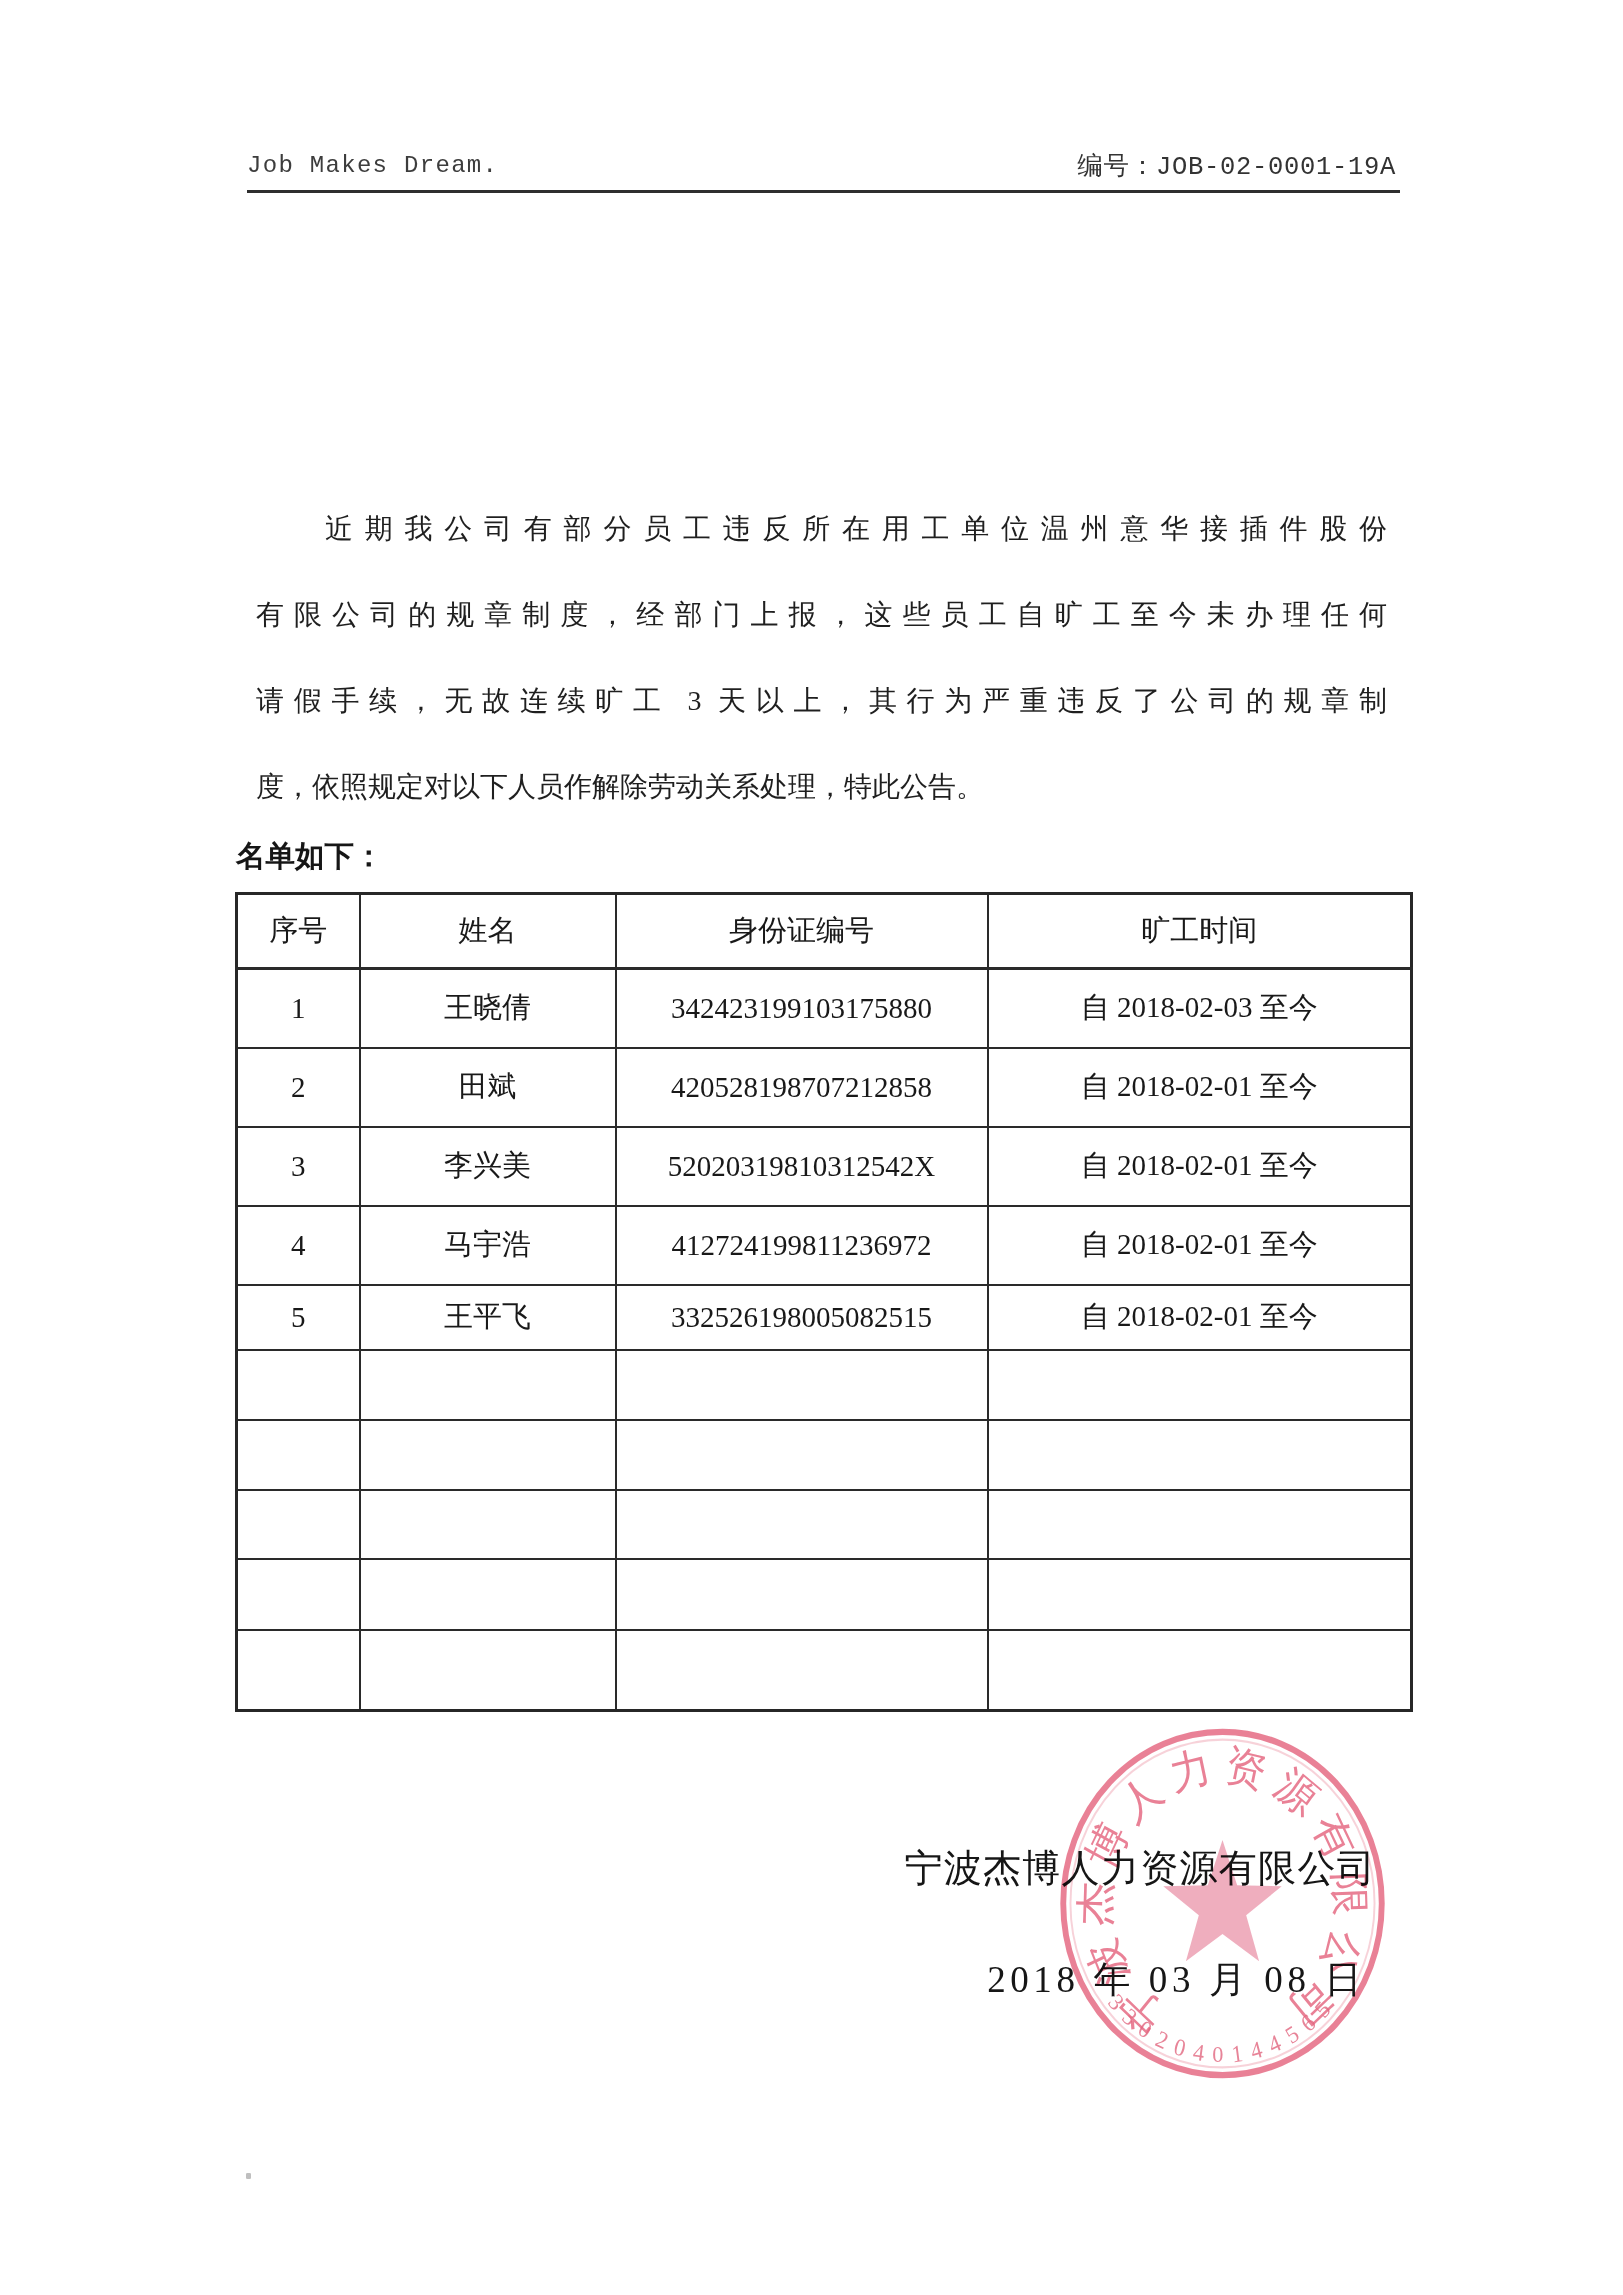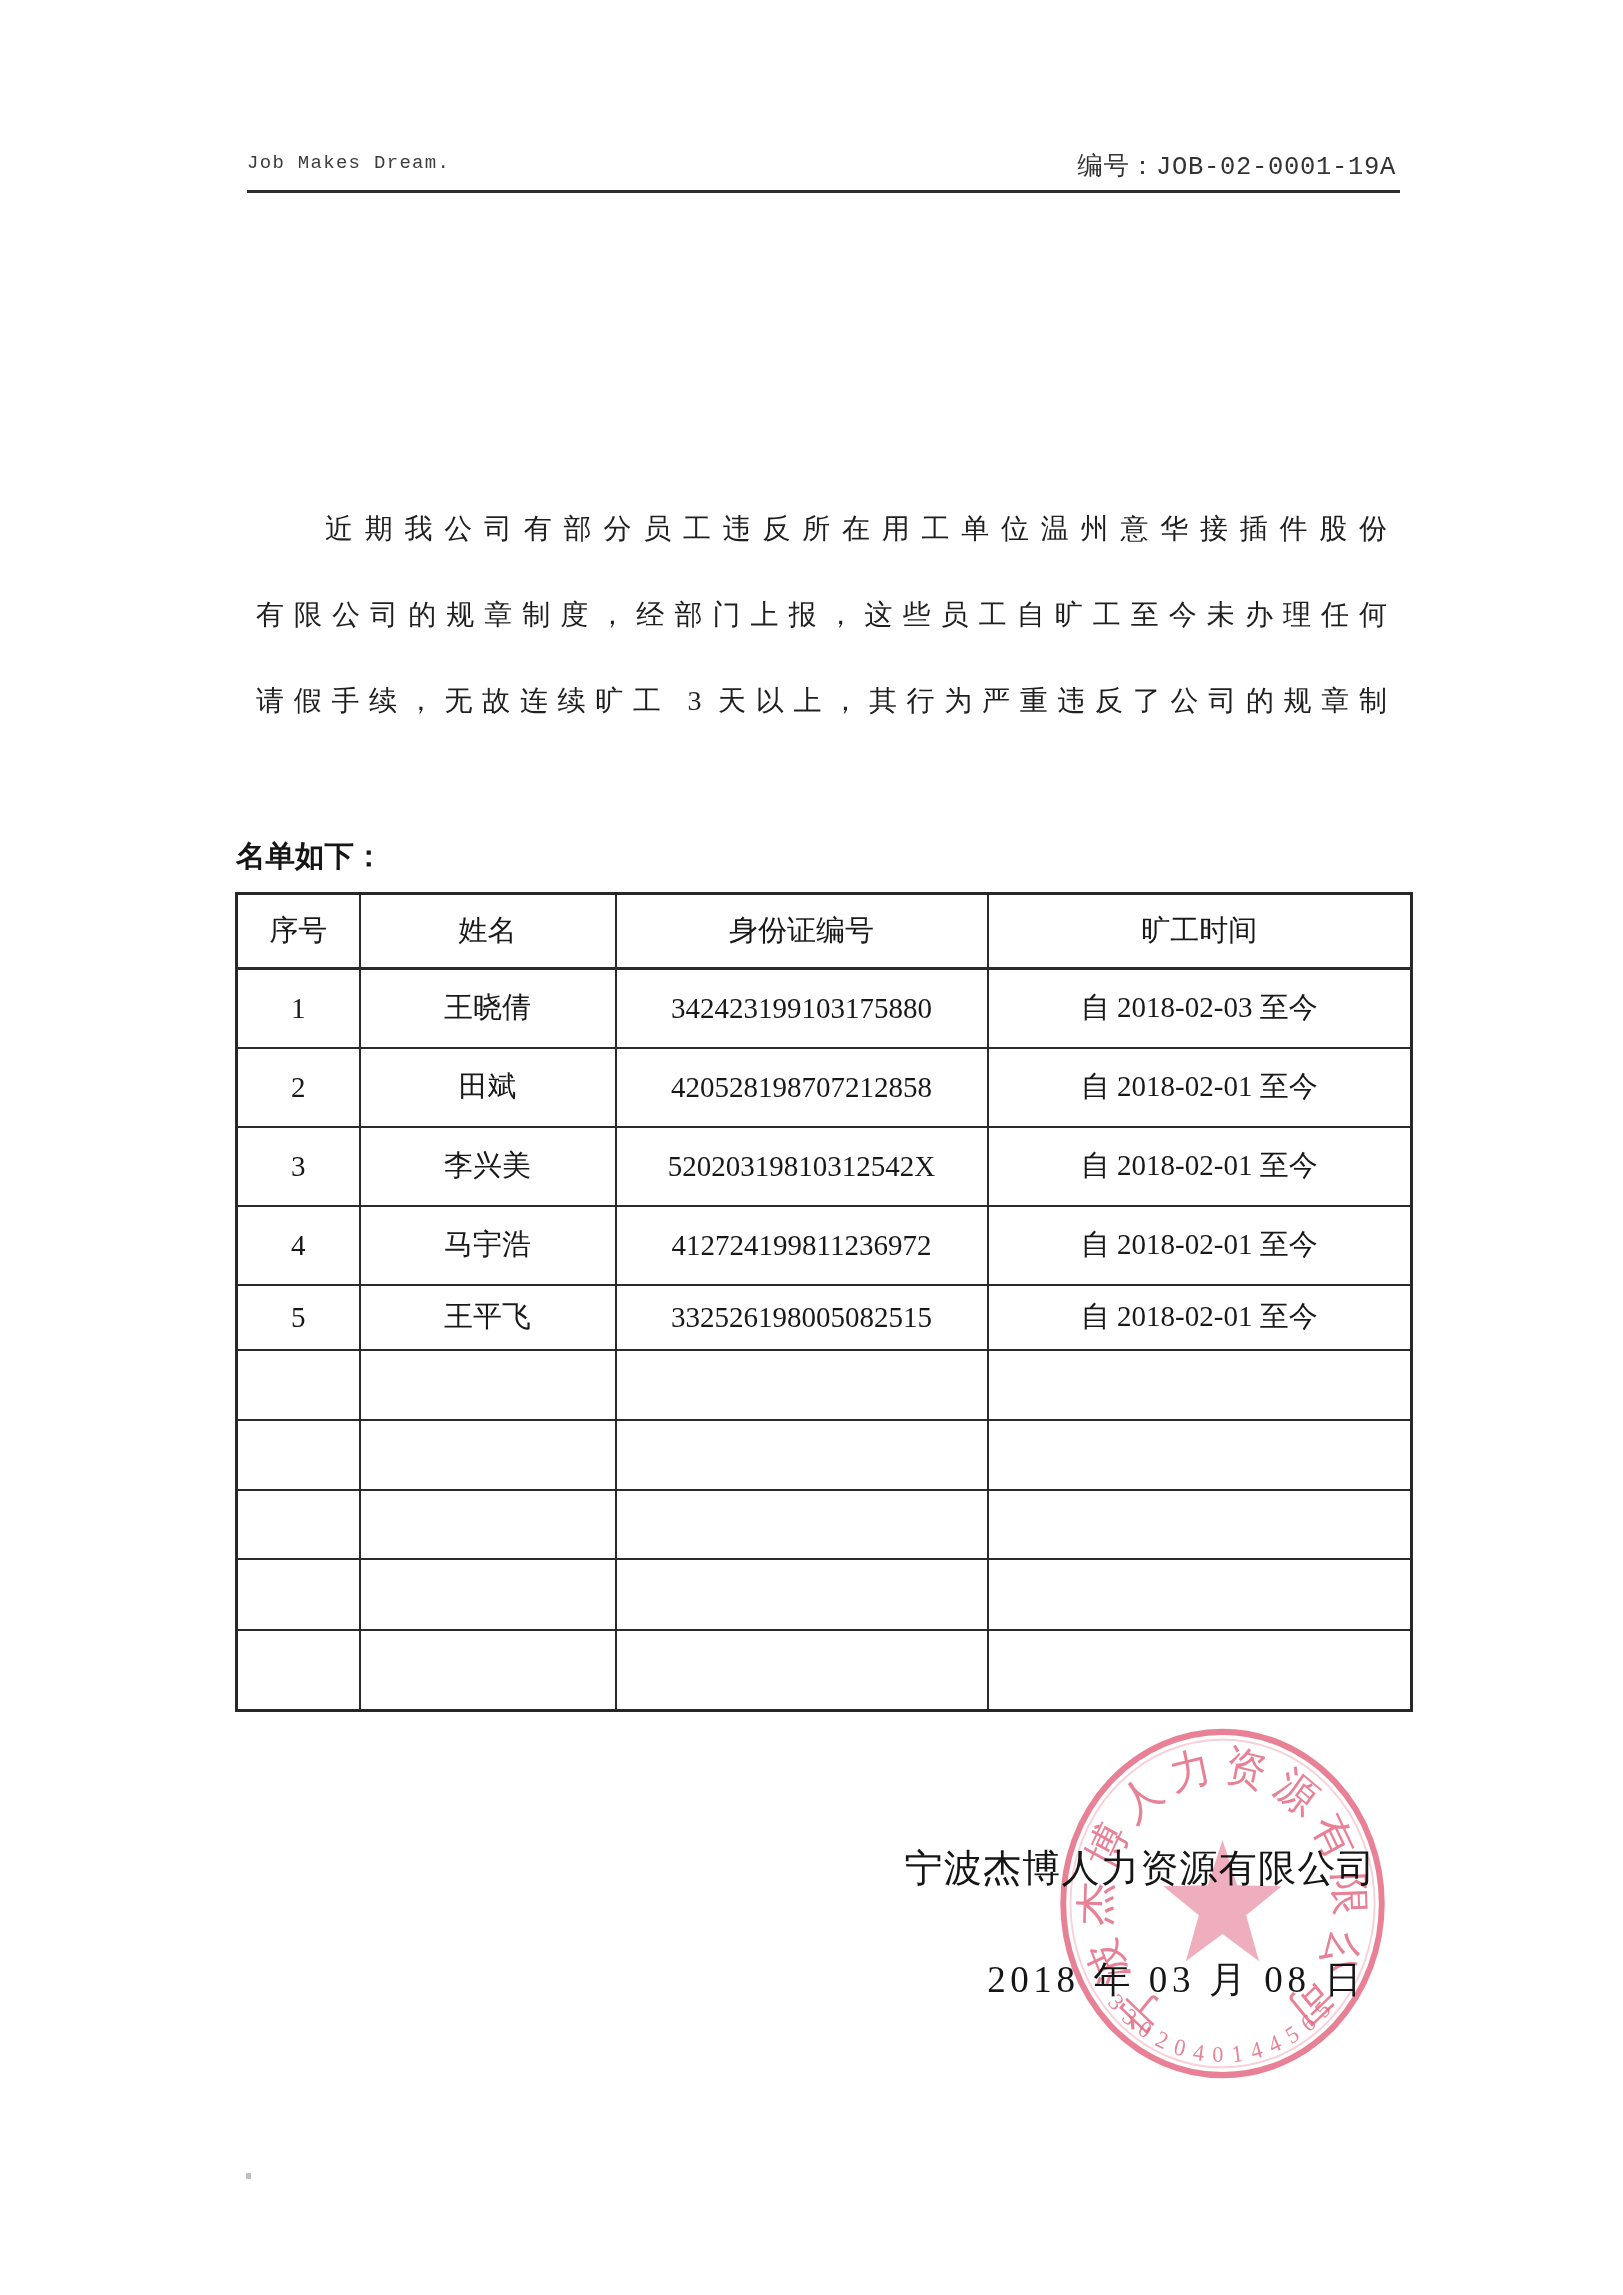--- a/index.html
+++ b/index.html
@@ -8,21 +8,21 @@
     width:1623px; height:2295px;
     margin:0 auto;
     background:#ffffff;
     font-family:"Liberation Serif", serif;
     color:#1c1c1c;
     overflow:hidden;
   }
   .hdr-left {
     position:absolute; left:247px; top:152px;
     font-family:"Liberation Mono", monospace;
-    font-size:19px; letter-spacing:1.3px; color:#3d3d3d;
+    font-size:24px; letter-spacing:1.3px; color:#3d3d3d;
   }
   .hdr-right {
     position:absolute; right:227px; top:148px;
     font-family:"Liberation Mono", monospace;
     font-size:25.5px; color:#333333; letter-spacing:0.7px;
   }
   .hdr-rule {
     position:absolute; left:247px; top:190px;
     width:1153px; height:3.3px; background:#2e2e2e;
   }
@@ -84,20 +84,21 @@
 
   <div class="hdr-left">Job Makes Dream.</div>
   <div class="hdr-right">编号：JOB-02-0001-19A</div>
   <div class="hdr-rule"></div>
 
 
   <div class="body-text">
     <div class="jline indent">近期我公司有部分员工违反所在用工单位温州意华接插件股份</div>
     <div class="jline">有限公司的规章制度，经部门上报，这些员工自旷工至今未办理任何</div>
     <div class="jline">请假手续，无故连续旷工 3 天以上，其行为严重违反了公司的规章制</div>
+    <div>度，依照规定对以下人员作解除劳动关系处理，特此公告。</div>
   </div>
 
   <div class="list-label">名单如下：</div>
 
   <table class="roster">
     <colgroup>
       <col style="width:123px">
         <col style="width:256px">
         <col style="width:372px">
         <col style="width:424px">

